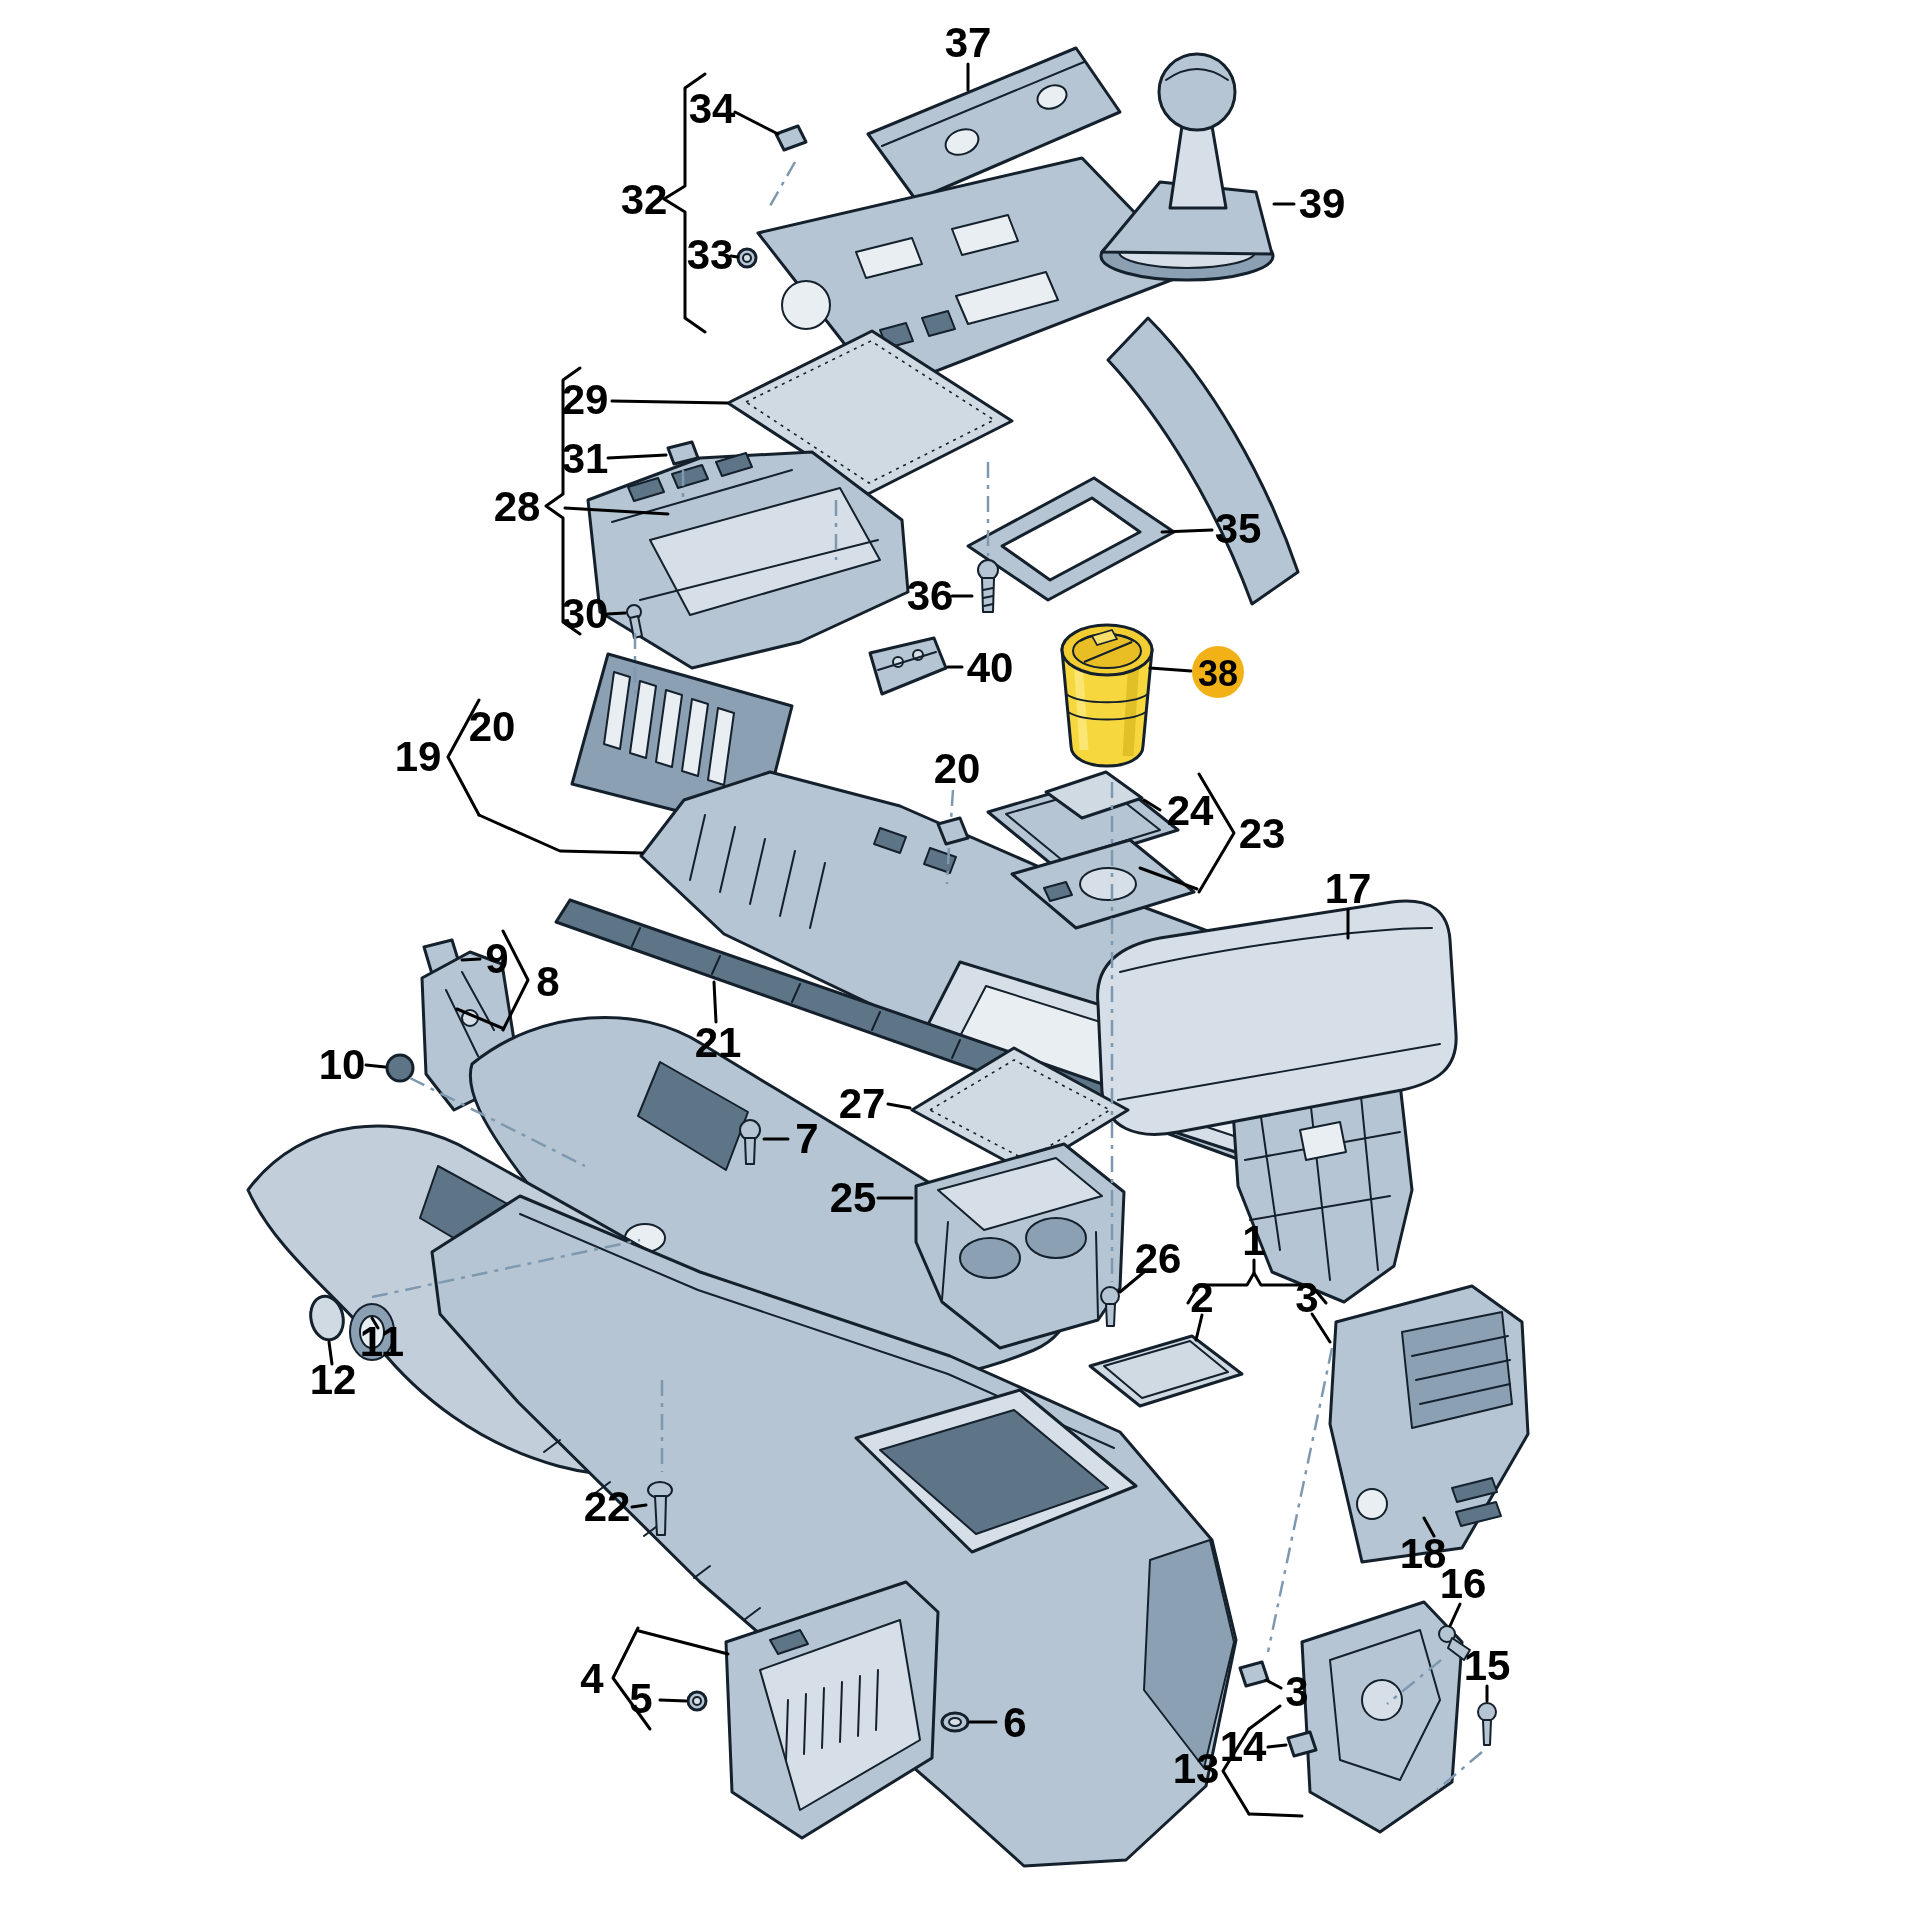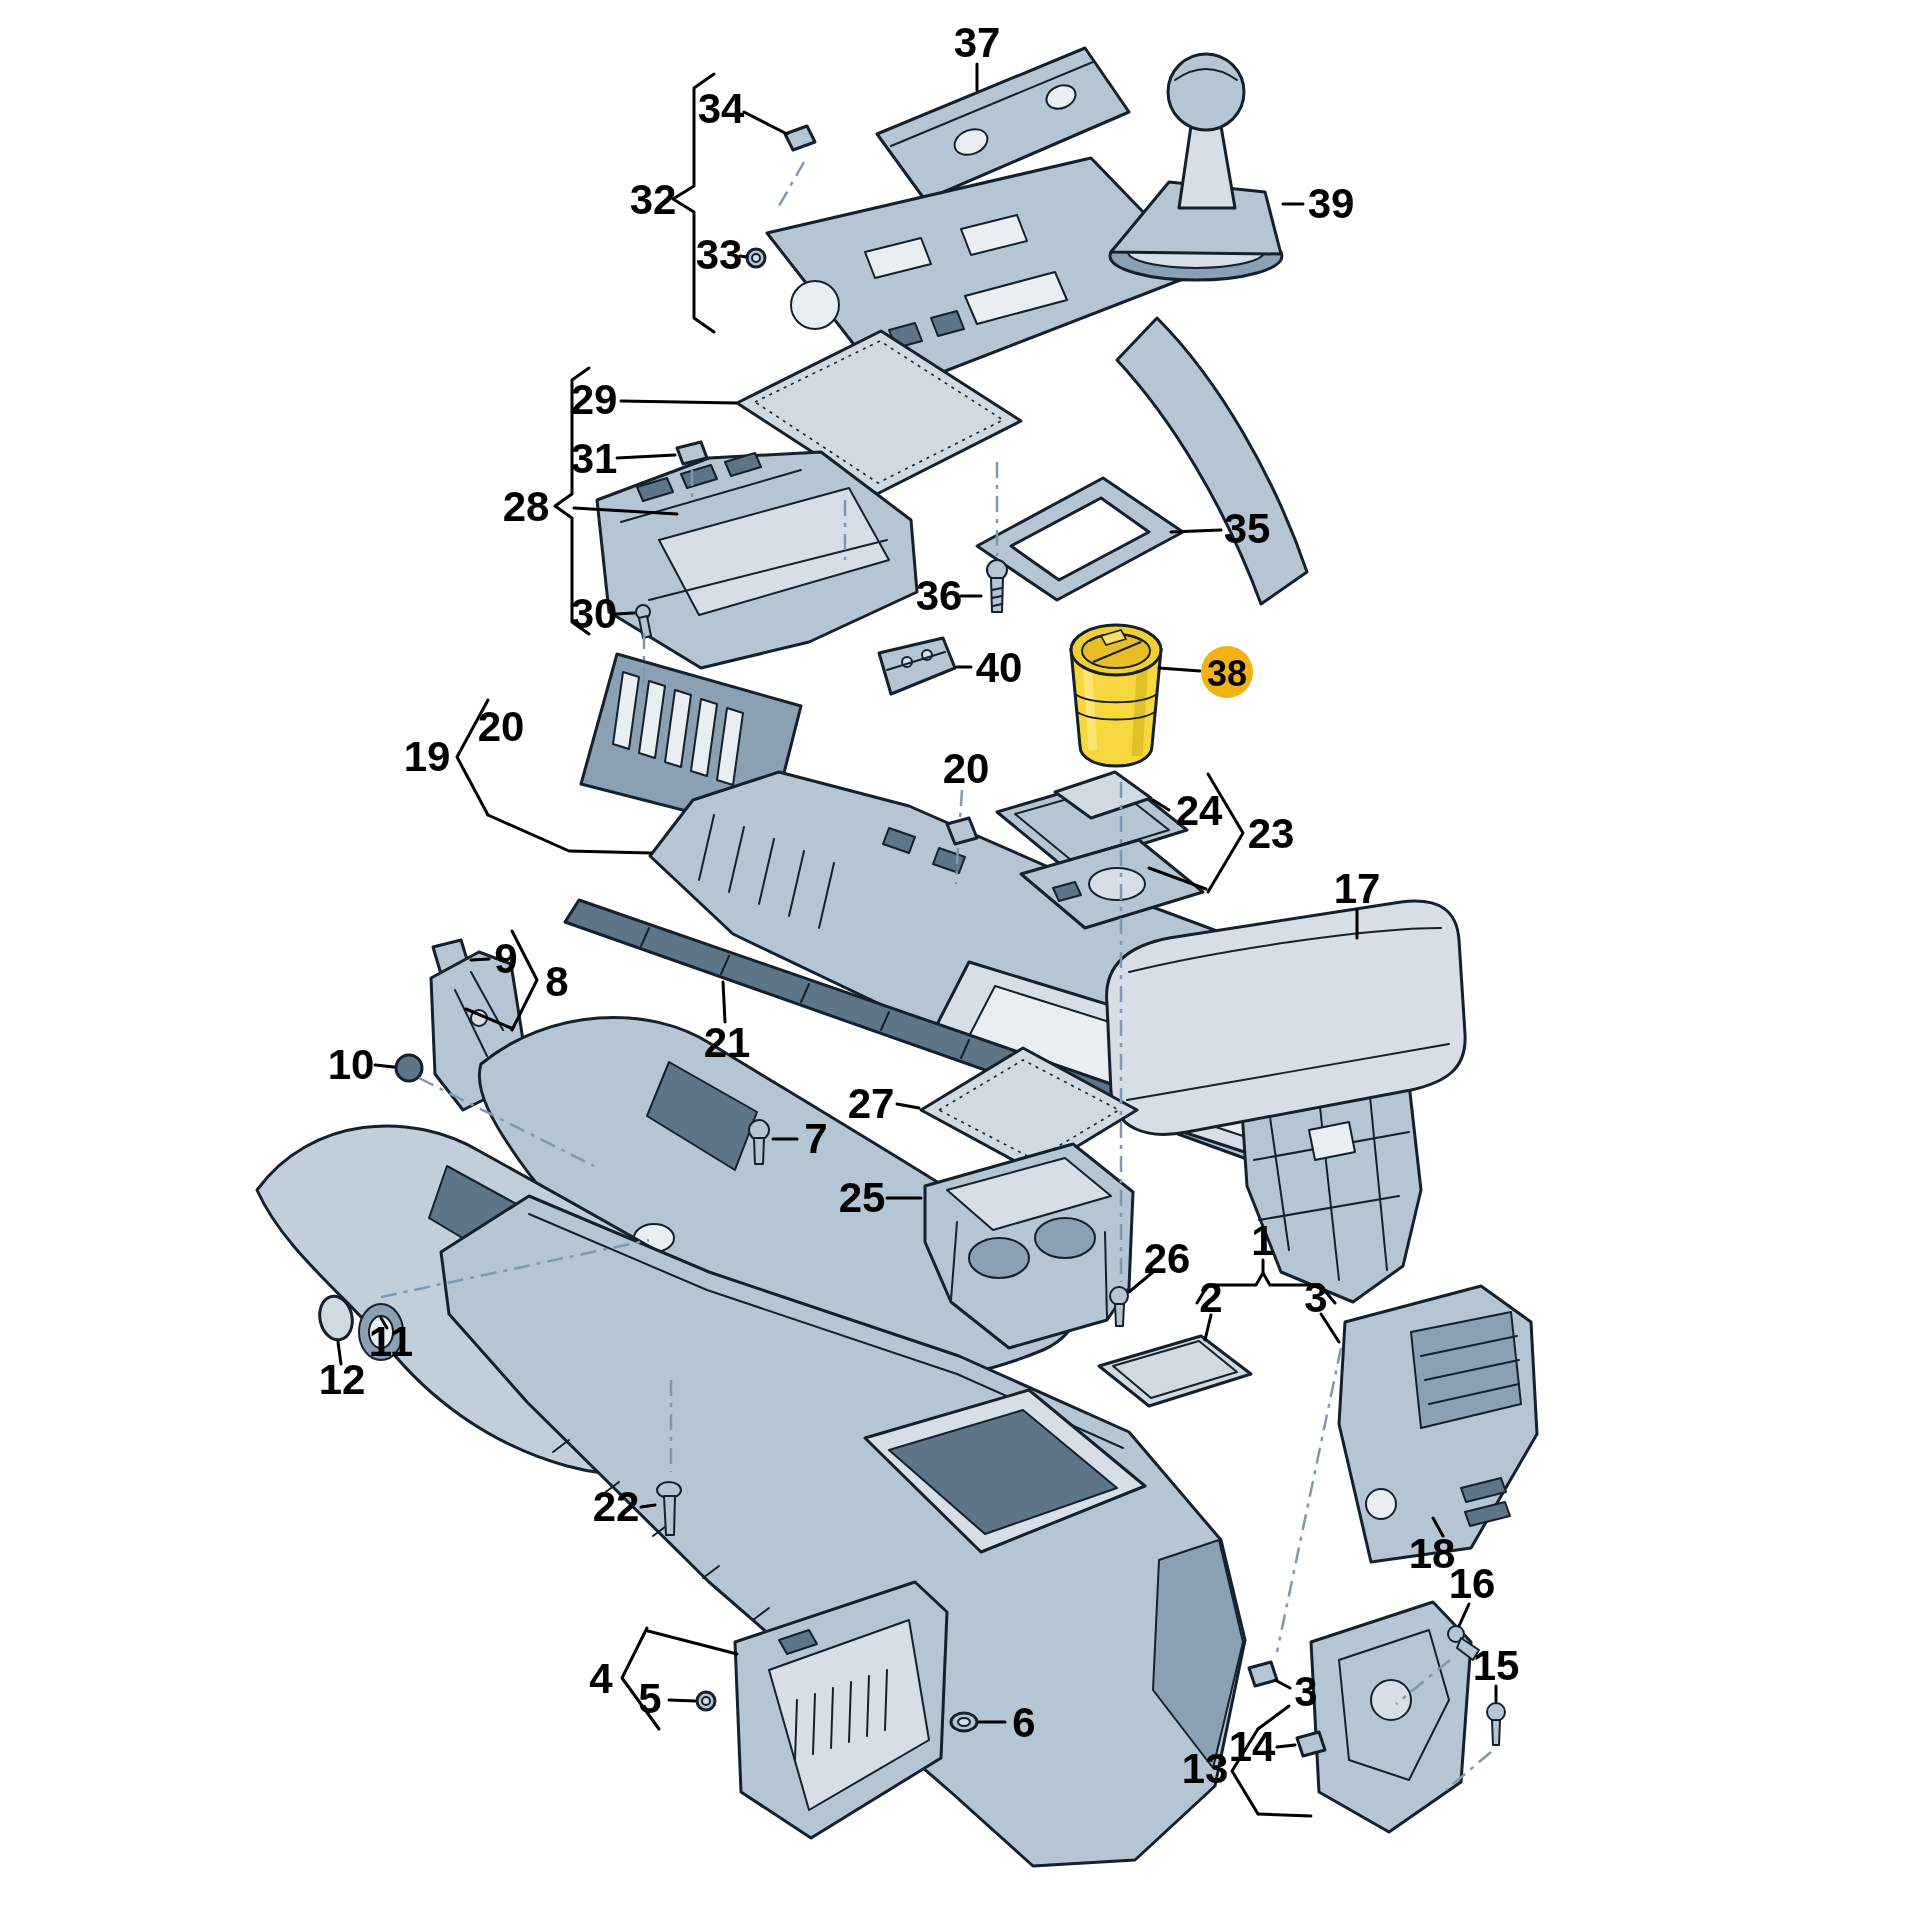--- a/index.html
+++ b/index.html
@@ -1,17 +1,17 @@
 <!DOCTYPE html>
 <html><head>
 <meta charset="utf-8">
 <style>
   html,body{margin:0;padding:0;background:#ffffff;}
   body{font-family:"Liberation Sans", sans-serif;}
-  .stage{width:1868px;height:1920px;position:relative;background:#ffffff;overflow:hidden;padding-left:9px;}
+  .stage{width:1868px;height:1920px;position:relative;background:#ffffff;overflow:hidden;}
   svg{display:block;}
   
   .ol     {stroke:#14202c;stroke-width:3;stroke-linejoin:round;stroke-linecap:round;}
   .thin   {stroke:#14202c;stroke-width:2;stroke-linejoin:round;stroke-linecap:round;}
   .fb {fill:#b5c5d3;} 
   .fl {fill:#d6dfe7;} 
   .fll{fill:#e9eef3;} 
   .fd {fill:#8ba1b3;} 
   .fdd{fill:#5e7487;} 
   .fm {fill:#d0dae3;} 

